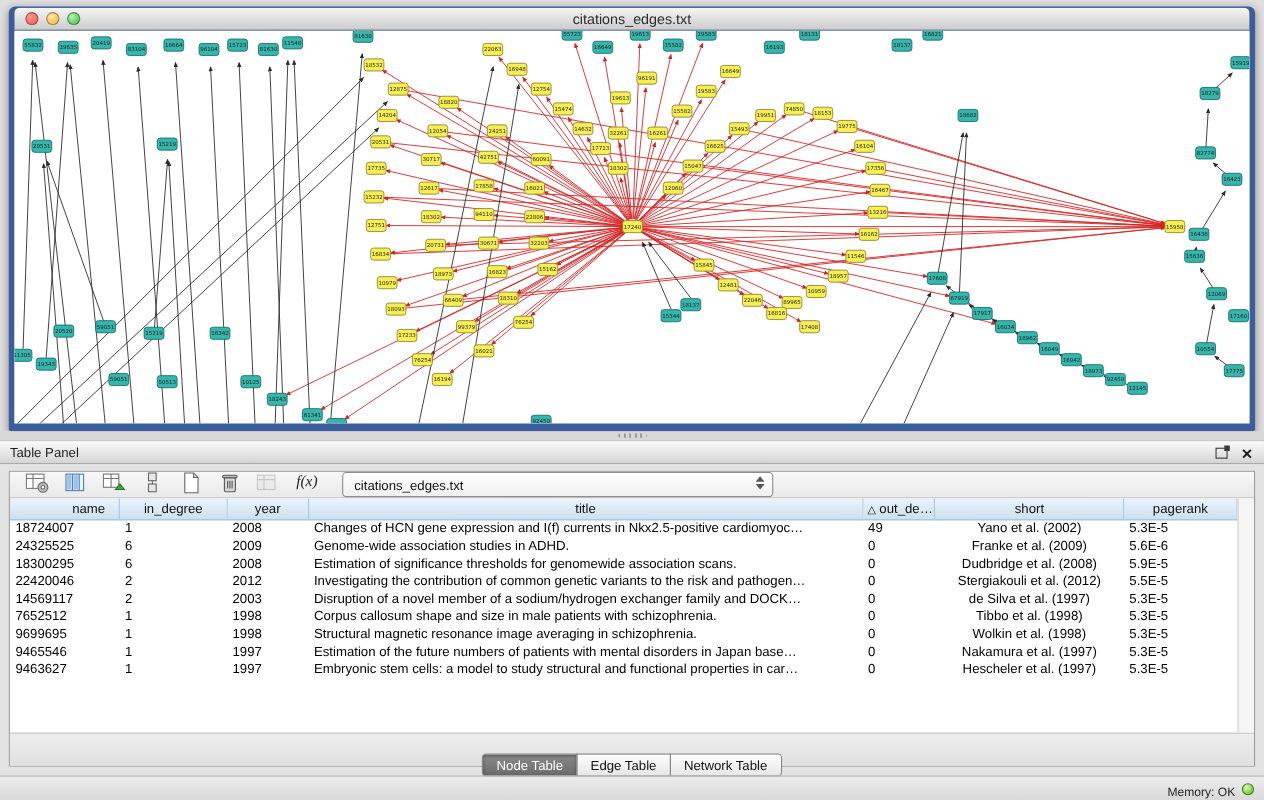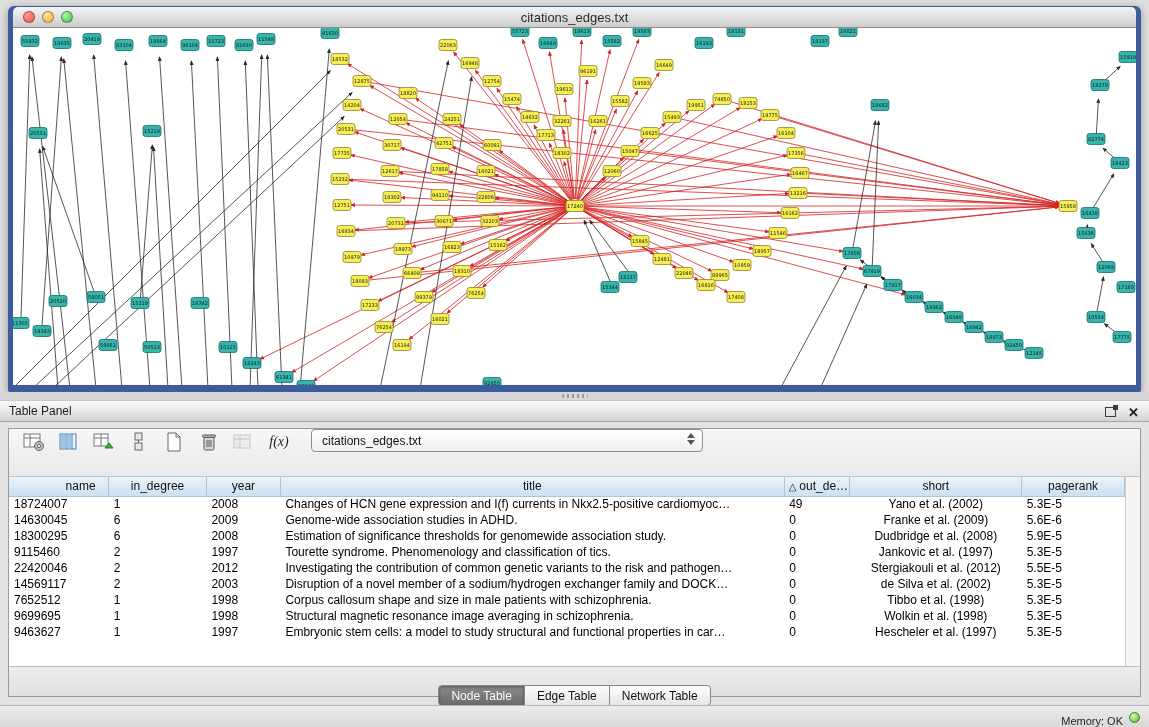--- a/index.html
+++ b/index.html
@@ -43,22 +43,22 @@
     display:flex; align-items:center; gap:12px; }
   .float-icon { width:11px; height:10px; border:1.6px solid #3a3a3a; position:relative; display:inline-block; }
   .float-icon::after { content:""; position:absolute; right:-3px; top:-3px; width:5px; height:5px;
     background:#3a3a3a; }
   .close-icon { font-size:13px; font-weight:bold; color:#1a1a1a; line-height:1; cursor:default; }
 
   .panel-area { position:absolute; left:0; top:422px; width:100%; height:283px; background:#e3e3e3; }
   .panel-body { position:absolute; left:8px; right:8px; top:6px; bottom:8px;
     border:1px solid #9a9a9a; background:#ffffff; display:flex; flex-direction:column; }
 
-  .toolbar { height:48px; background:linear-gradient(#f7f7f7,#e9e9e9);
-    border-bottom:1px solid #c2c2c2; display:flex; align-items:flex-start; padding-left:12px; gap:9px; }
+  .toolbar { height:24px; background:linear-gradient(#f7f7f7,#e9e9e9);
+    border-bottom:1px solid #c2c2c2; display:flex; align-items:flex-end; padding-left:12px; gap:9px; }
   .tb-btn { width:26px; height:26px; display:flex; align-items:center; justify-content:center;
     border-radius:4px; position:relative; }
   .tb-btn svg { display:block; }
   .tb-btn.disabled { opacity:.4; }
   .fx { font-family:"Liberation Serif", serif; font-style:italic; font-size:14px; color:#222; }
 
   .dropdown { margin-left:10px; width:392px; height:23px; border:1px solid #8d8d8d;
     border-radius:4px; background:linear-gradient(#ffffff,#f0f0f0); display:flex;
     align-items:center; padding:0 6px 0 10px; font-size:12px; color:#111; position:relative; }
   .dd-arrows { position:absolute; right:7px; top:3px; display:flex; flex-direction:column; gap:2px; }
@@ -903,62 +903,53 @@
             <tr>
               <td class="c0">18724007</td>
               <td class="c1">1</td>
               <td class="c2">2008</td>
               <td class="c3">Changes of HCN gene expression and I(f) currents in Nkx2.5-positive cardiomyoc…</td>
               <td class="c4">49</td>
               <td class="c5">Yano et al. (2002)</td>
               <td class="c6">5.3E-5</td>
             </tr>
             <tr>
-              <td class="c0">14630045</td>
+              <td class="c0">24325525</td>
               <td class="c1">6</td>
               <td class="c2">2009</td>
               <td class="c3">Genome-wide association studies in ADHD.</td>
               <td class="c4">0</td>
               <td class="c5">Franke et al. (2009)</td>
               <td class="c6">5.6E-6</td>
             </tr>
             <tr>
               <td class="c0">18300295</td>
               <td class="c1">6</td>
               <td class="c2">2008</td>
-              <td class="c3">Estimation of significance thresholds for genomewide association study.</td>
+              <td class="c3">Estimation of significance thresholds for genomewide association scans.</td>
               <td class="c4">0</td>
               <td class="c5">Dudbridge et al. (2008)</td>
               <td class="c6">5.9E-5</td>
-            </tr>
-            <tr>
-              <td class="c0">9115460</td>
-              <td class="c1">2</td>
-              <td class="c2">1997</td>
-              <td class="c3">Tourette syndrome. Phenomenology and classification of tics.</td>
-              <td class="c4">0</td>
-              <td class="c5">Jankovic et al. (1997)</td>
-              <td class="c6">5.3E-5</td>
             </tr>
             <tr>
               <td class="c0">22420046</td>
               <td class="c1">2</td>
               <td class="c2">2012</td>
               <td class="c3">Investigating the contribution of common genetic variants to the risk and pathogen…</td>
               <td class="c4">0</td>
               <td class="c5">Stergiakouli et al. (2012)</td>
               <td class="c6">5.5E-5</td>
             </tr>
             <tr>
               <td class="c0">14569117</td>
               <td class="c1">2</td>
               <td class="c2">2003</td>
               <td class="c3">Disruption of a novel member of a sodium/hydrogen exchanger family and DOCK…</td>
               <td class="c4">0</td>
-              <td class="c5">de Silva et al. (2002)</td>
+              <td class="c5">de Silva et al. (1997)</td>
               <td class="c6">5.3E-5</td>
             </tr>
             <tr>
               <td class="c0">7652512</td>
               <td class="c1">1</td>
               <td class="c2">1998</td>
               <td class="c3">Corpus callosum shape and size in male patients with schizophrenia.</td>
               <td class="c4">0</td>
               <td class="c5">Tibbo et al. (1998)</td>
               <td class="c6">5.3E-5</td>
@@ -966,20 +957,29 @@
             <tr>
               <td class="c0">9699695</td>
               <td class="c1">1</td>
               <td class="c2">1998</td>
               <td class="c3">Structural magnetic resonance image averaging in schizophrenia.</td>
               <td class="c4">0</td>
               <td class="c5">Wolkin et al. (1998)</td>
               <td class="c6">5.3E-5</td>
             </tr>
             <tr>
+              <td class="c0">9465546</td>
+              <td class="c1">1</td>
+              <td class="c2">1997</td>
+              <td class="c3">Estimation of the future numbers of patients with mental disorders in Japan base…</td>
+              <td class="c4">0</td>
+              <td class="c5">Nakamura et al. (1997)</td>
+              <td class="c6">5.3E-5</td>
+            </tr>
+            <tr>
               <td class="c0">9463627</td>
               <td class="c1">1</td>
               <td class="c2">1997</td>
               <td class="c3">Embryonic stem cells: a model to study structural and functional properties in car…</td>
               <td class="c4">0</td>
               <td class="c5">Hescheler et al. (1997)</td>
               <td class="c6">5.3E-5</td>
             </tr>
           </tbody>
       </table>

